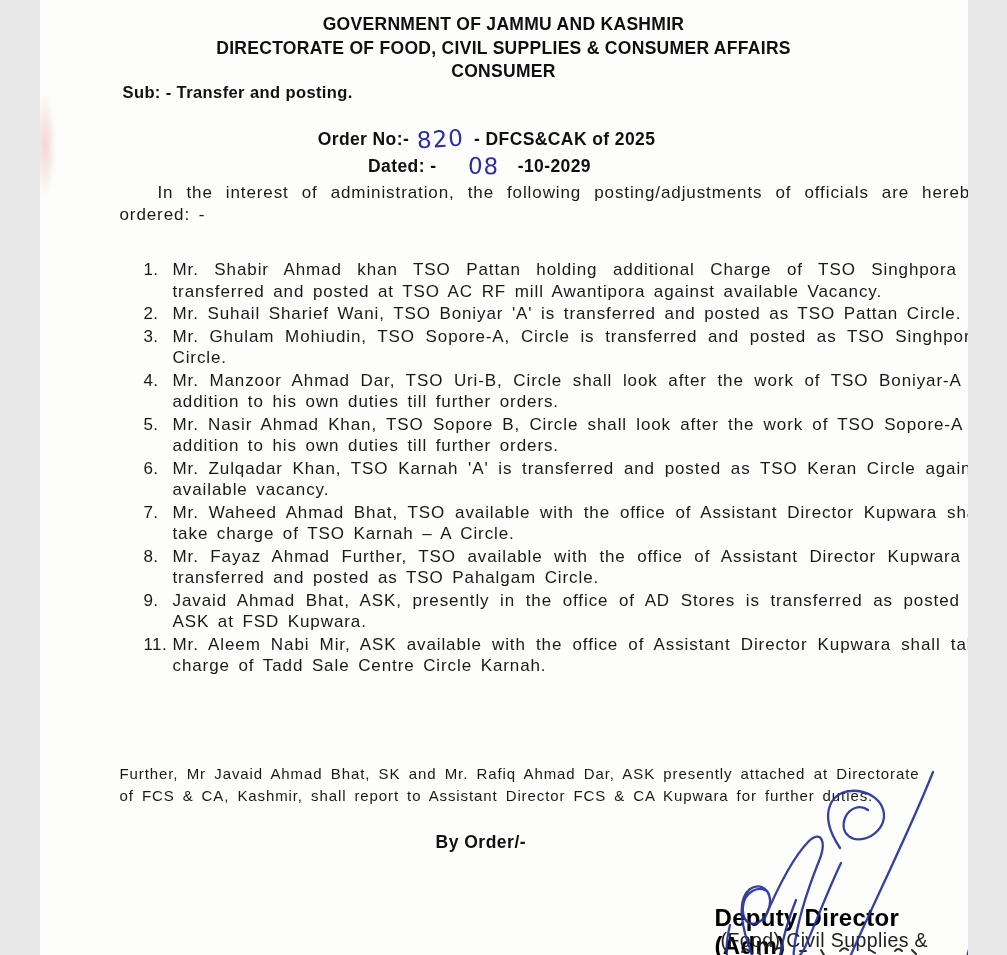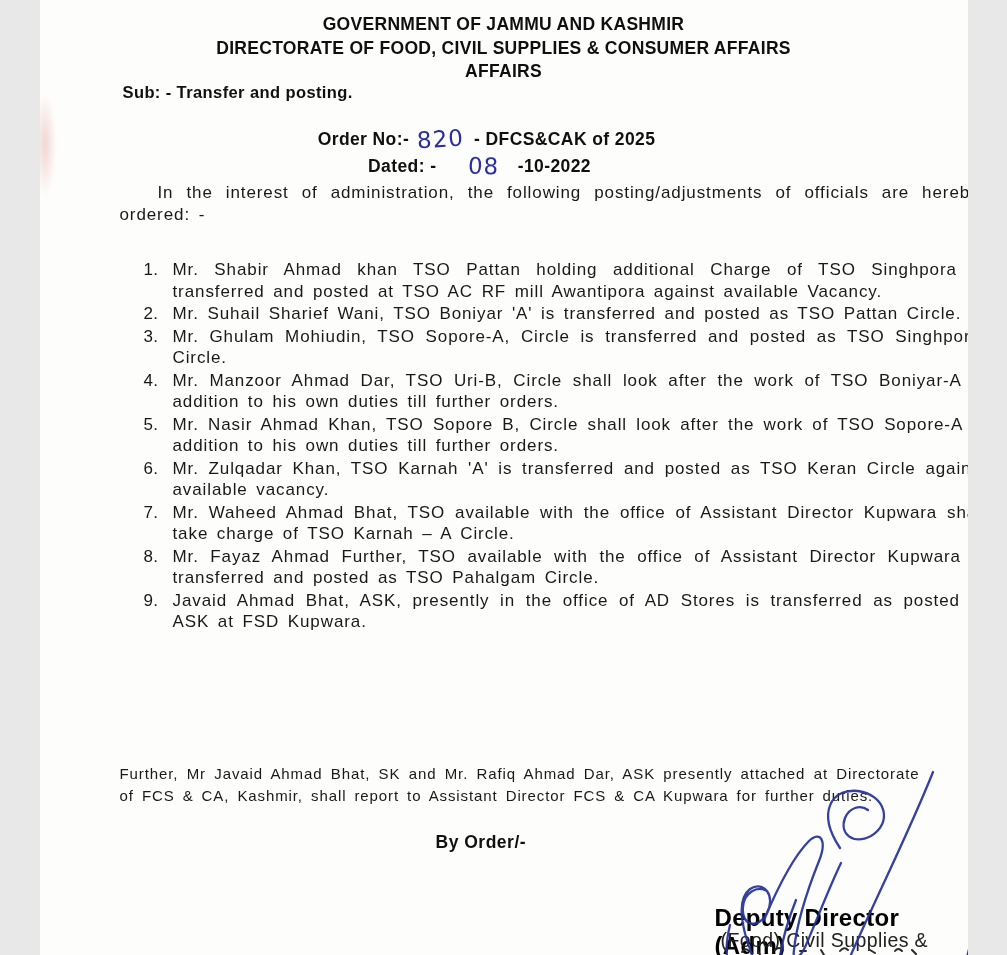--- a/index.html
+++ b/index.html
@@ -92,34 +92,34 @@
 </head>
 <body>
 
 <div class="page">
 
   <div class="smudge"></div>
 
   <div class="hdr">
     <div>GOVERNMENT OF JAMMU AND KASHMIR</div>
     <div>DIRECTORATE OF FOOD, CIVIL SUPPLIES &amp; CONSUMER AFFAIRS</div>
-    <div>AFFAIRS</div>
+    <div>CONSUMER</div>
   </div>
 
   <div class="subject">Sub: - Transfer and posting.</div>
 
   <div class="order-line">
     <span class="inner">
       <span>Order No:-</span><span class="hand no">820</span><span>- DFCS&amp;CAK of 2025</span>
     </span>
   </div>
 
   <div class="dated-line">
     <span class="inner">
-      <span>Dated: -</span><span class="hand day">08</span><span>-10-2022</span>
+      <span>Dated: -</span><span class="hand day">08</span><span>-10-2029</span>
     </span>
   </div>
 
   <div class="intro">In the interest of administration, the following posting/adjustments of officials are hereby ordered: -</div>
 
   <div class="list">
     <div class="row">
       <span class="num">1.</span>
       <span class="txt">Mr. Shabir Ahmad khan TSO Pattan holding additional Charge of TSO Singhpora is transferred and posted at TSO AC RF mill Awantipora against available Vacancy.</span>
     </div>
@@ -147,20 +147,24 @@
       <span class="num">7.</span>
       <span class="txt">Mr. Waheed Ahmad Bhat, TSO available with the office of Assistant Director Kupwara shall take charge of TSO Karnah – A Circle.</span>
     </div>
     <div class="row">
       <span class="num">8.</span>
       <span class="txt">Mr. Fayaz Ahmad Further, TSO available with the office of Assistant Director Kupwara is transferred and posted as TSO Pahalgam Circle.</span>
     </div>
     <div class="row">
       <span class="num">9.</span>
       <span class="txt">Javaid Ahmad Bhat, ASK, presently in the office of AD Stores is transferred as posted at ASK at FSD Kupwara.</span>
+    </div>
+    <div class="row">
+      <span class="num">11.</span>
+      <span class="txt">Mr. Aleem Nabi Mir, ASK available with the office of Assistant Director Kupwara shall take charge of Tadd Sale Centre Circle Karnah.</span>
     </div>
   </div>
 
   <div class="closing">Further, Mr Javaid Ahmad Bhat, SK and Mr. Rafiq Ahmad Dar, ASK presently attached at Directorate of FCS &amp; CA, Kashmir, shall report to Assistant Director FCS &amp; CA Kupwara for further duties.</div>
 
   <div class="byorder">By Order/-</div>
 
   <div class="sig-title">Deputy Director (Adm)</div>
   <div class="sig-dept">(Food) Civil Supplies &amp;</div>
 

